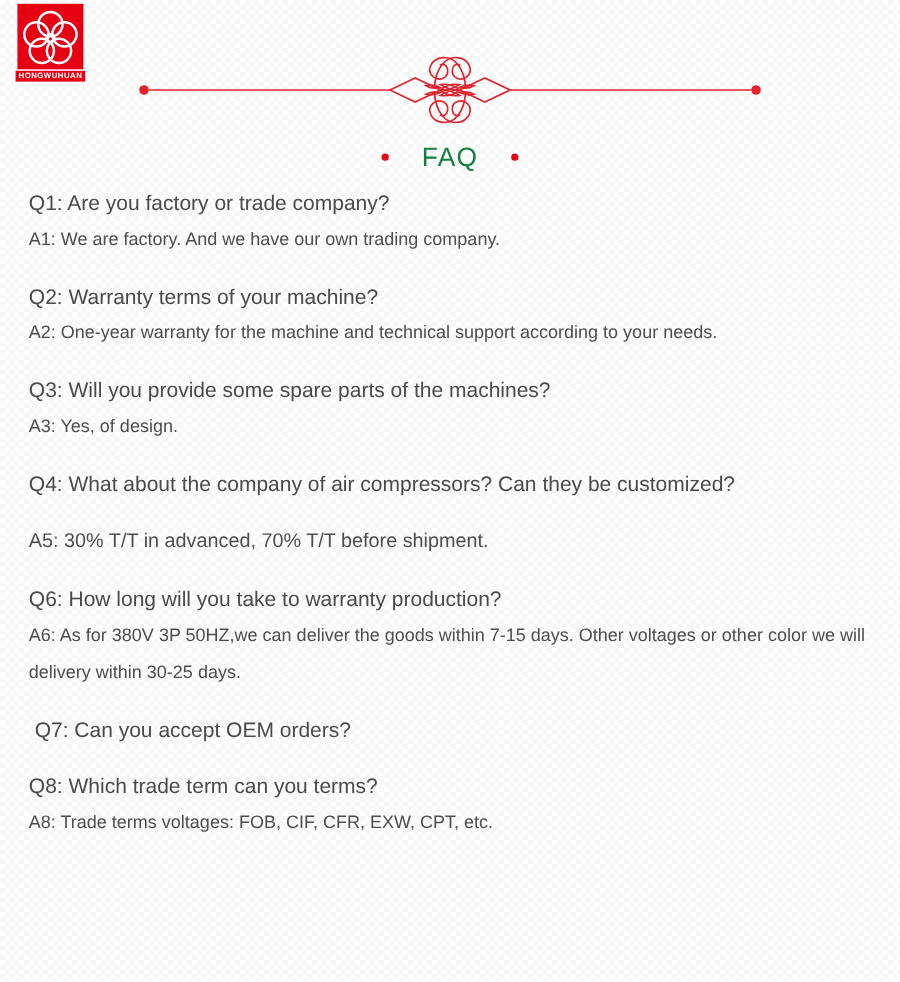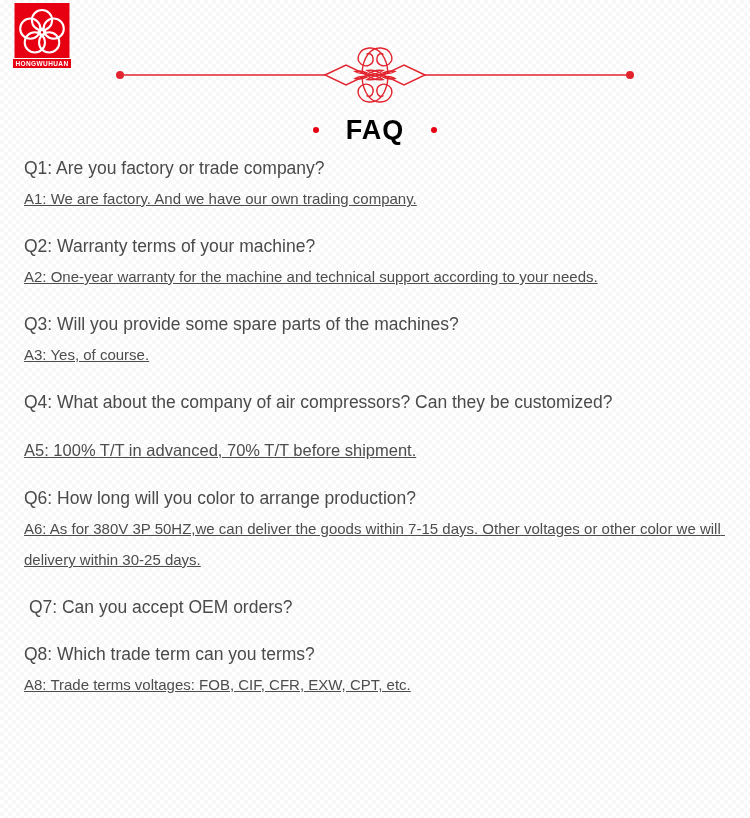--- a/index.html
+++ b/index.html
@@ -35,34 +35,34 @@
   .divider-svg { display: inline-block; width: 520px; height: 64px; }
 
   
   .title-row {
     margin-top: 4px;
     display: flex; justify-content: center; align-items: center; gap: 27px;
     height: 30px;
   }
   .title-dot { width: 6px; height: 6px; border-radius: 50%; background: #e60012; }
   .title-text {
-    color: #000000; font-size: 27px; font-weight: bold; letter-spacing: 1px;
+    color: #15803d; font-size: 22px; font-weight: normal; letter-spacing: 1px;
     line-height: 30px;
   }
 
   
   .faq-list { margin: 9px 20px 0 24px; }
   .faq-item { margin-bottom: 18px; }
   .faq-q {
     font-size: 17.5px; line-height: 29px; margin: 0;
     color: #4a4a4a; white-space: pre-wrap;
   }
   .faq-a {
     font-size: 15px; line-height: 31px; margin: 0;
-    color: #4d4d4d; white-space: pre-wrap; text-decoration: underline;
+    color: #4d4d4d; white-space: pre-wrap;
   }
   
   .faq-item:nth-of-type(5) .faq-a { font-size: 16.5px; }
 </style>
 </head>
 <body>
 
 <div class="logo">
   <svg class="logo-square" viewBox="0 0 56 56" aria-hidden="true">
     <rect x="0" y="0" width="56" height="56" fill="#e60012"></rect>
@@ -112,30 +112,30 @@
   <div class="faq-item">
     <p class="faq-q">Q1: Are you factory or trade company?</p>
     <p class="faq-a">A1: We are factory. And we have our own trading company.</p>
   </div>
   <div class="faq-item">
     <p class="faq-q">Q2: Warranty terms of your machine?</p>
     <p class="faq-a">A2: One-year warranty for the machine and technical support according to your needs.</p>
   </div>
   <div class="faq-item">
     <p class="faq-q">Q3: Will you provide some spare parts of the machines?</p>
-    <p class="faq-a">A3: Yes, of course.</p>
+    <p class="faq-a">A3: Yes, of design.</p>
   </div>
   <div class="faq-item">
     <p class="faq-q">Q4: What about the company of air compressors? Can they be customized?</p>
   </div>
   <div class="faq-item">
-    <p class="faq-a">A5: 100% T/T in advanced, 70% T/T before shipment.</p>
+    <p class="faq-a">A5: 30% T/T in advanced, 70% T/T before shipment.</p>
   </div>
   <div class="faq-item">
-    <p class="faq-q">Q6: How long will you color to arrange production?</p>
+    <p class="faq-q">Q6: How long will you take to warranty production?</p>
     <p class="faq-a">A6: As for 380V 3P 50HZ,we can deliver the goods within 7-15 days. Other voltages or other color we will delivery within 30-25 days.</p>
   </div>
   <div class="faq-item">
     <p class="faq-q"> Q7: Can you accept OEM orders?</p>
   </div>
   <div class="faq-item">
     <p class="faq-q">Q8: Which trade term can you terms?</p>
     <p class="faq-a">A8: Trade terms voltages: FOB, CIF, CFR, EXW, CPT, etc.</p>
   </div>
 </div>

